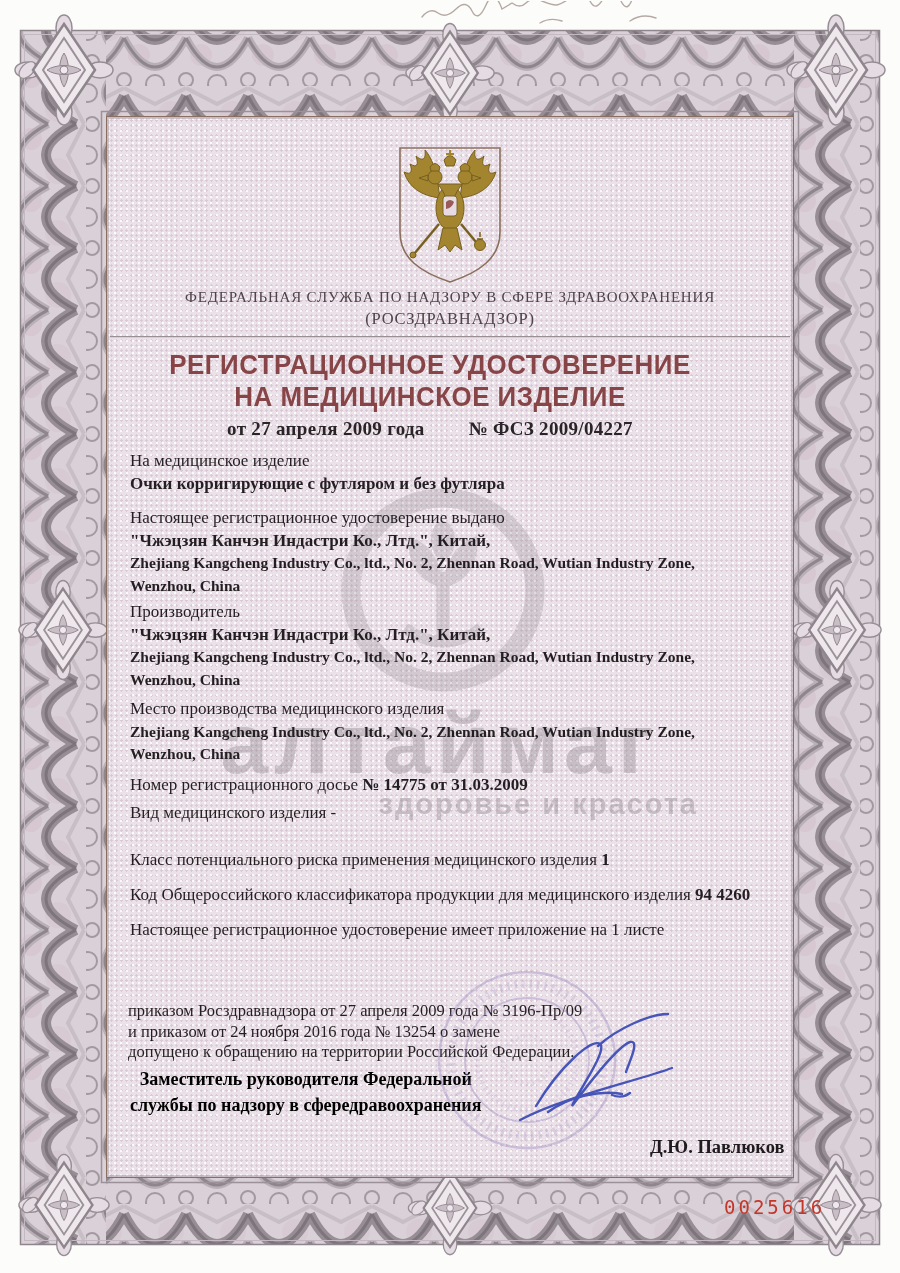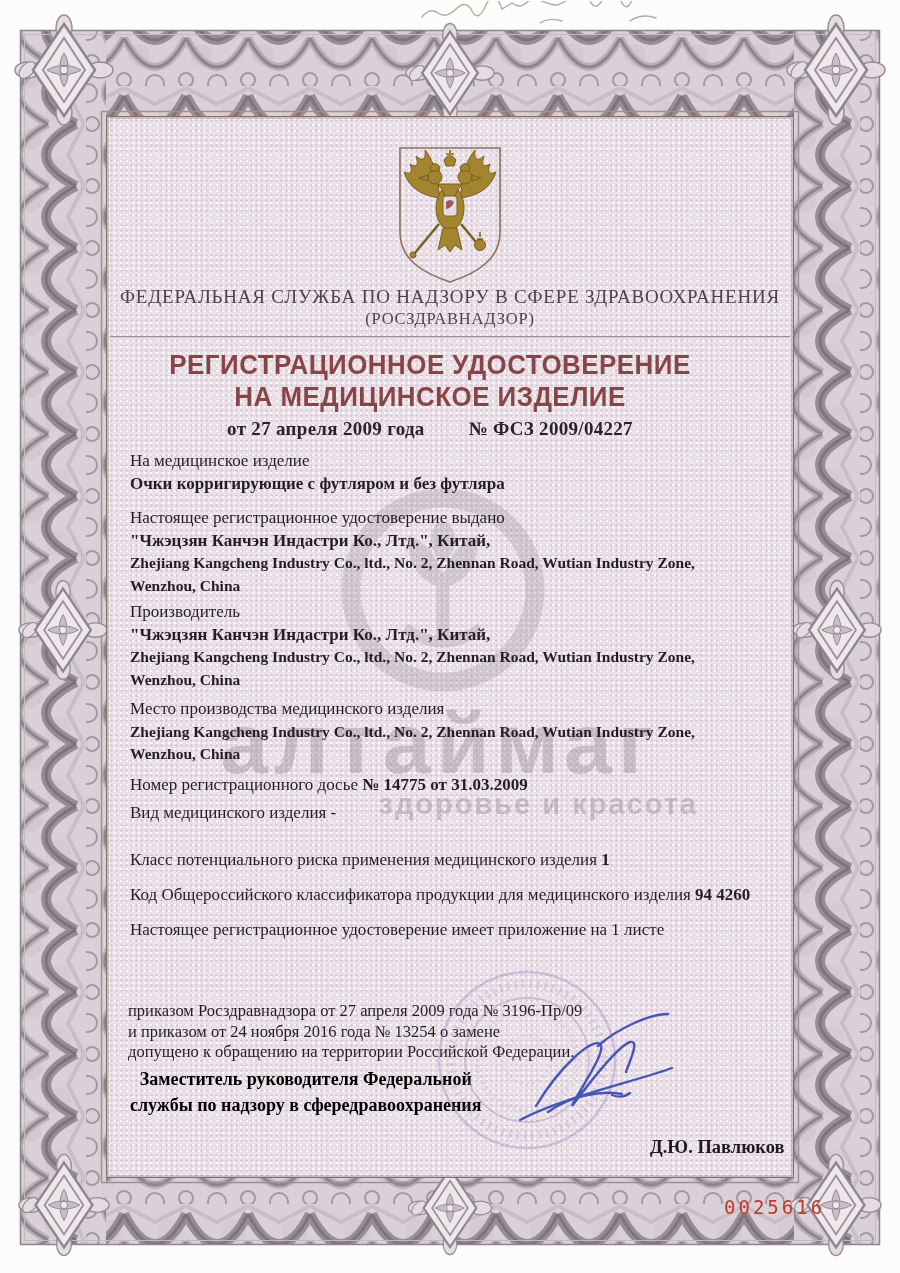--- a/index.html
+++ b/index.html
@@ -29,21 +29,21 @@
   .wm-tagline{
     position:absolute;left:118px;top:788px;width:580px;text-align:right;
     font-family:"Liberation Sans",sans-serif;font-weight:bold;font-size:29px;
     letter-spacing:2px;color:#827d82;opacity:.36;white-space:nowrap;
   }
   
   .authority{
     position:absolute;left:120px;top:286px;width:660px;text-align:center;
     color:#4e4349;letter-spacing:.8px;line-height:22px;
   }
-  .authority .l1{font-size:19px;}
+  .authority .l1{font-size:15px;}
   .authority .l2{font-size:16.5px;}
   .rule{position:absolute;left:110px;top:336px;width:680px;height:1px;background:#9b8f96;box-shadow:0 1px 0 rgba(210,200,207,.8);}
   
   .doc-title{
     position:absolute;left:110px;top:349px;width:640px;text-align:center;
     font-family:"Liberation Sans",sans-serif;font-weight:bold;color:#874548;
     font-size:27px;line-height:32px;letter-spacing:.5px;
   }
   .doc-title .tline{transform:scaleX(.96);transform-origin:center;}
   .t-date{

